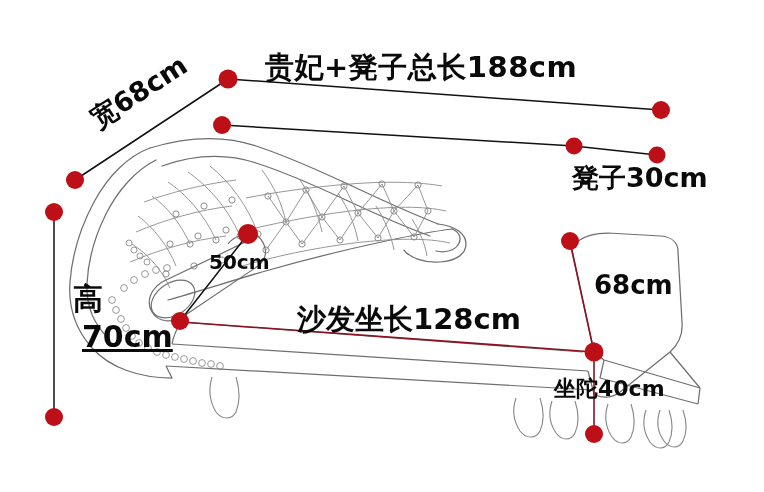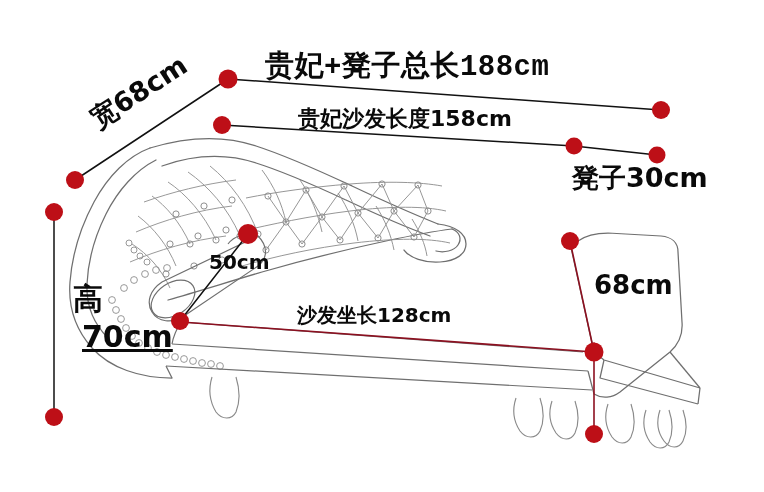--- a/index.html
+++ b/index.html
@@ -203,32 +203,32 @@
       <circle cx="54" cy="212" r="9" fill="#bd0f17"></circle>
       <circle cx="54" cy="417" r="9" fill="#bd0f17"></circle>
       <circle cx="248" cy="234" r="10" fill="#bd0f17"></circle>
       <circle cx="180" cy="321" r="9" fill="#bd0f17"></circle>
       <circle cx="570" cy="241" r="9" fill="#bd0f17"></circle>
       <circle cx="594" cy="352" r="9.5" fill="#bd0f17"></circle>
       <circle cx="594" cy="434" r="9" fill="#bd0f17"></circle>
     </g>
   </svg>
 
-  <div class="lbl" style="left:265px;top:53px;font-size:29px;letter-spacing:0.5px;font-family:Liberation Mono, monospace;">贵妃+凳子总长188cm</div>
-
-  <div class="lbl" style="left:298px;top:108px;font-size:22px;">贵妃沙发长度158cm</div>
+  <div class="lbl" style="left:265px;top:53px;font-size:29px;letter-spacing:0.5px;">贵妃+凳子总长188cm</div>
+
 
   <div class="lbl" style="left:572px;top:164px;font-size:27px;">凳子30cm</div>
 
   <div class="lbl" style="left:93px;top:108px;font-size:27px;
        transform:rotate(-33deg);transform-origin:0 50%;">宽68cm</div>
 
   <div class="lbl" style="left:73px;top:284px;font-size:30px;">高</div>
   <div class="lbl" style="left:82px;top:322px;font-size:30px;text-decoration:underline;">70cm</div>
 
   <div class="lbl" style="left:209px;top:252px;font-size:20px;">50cm</div>
 
-  <div class="lbl" style="left:297px;top:305px;font-size:20px;">沙发坐长128cm</div>
+  <div class="lbl" style="left:297px;top:305px;font-size:29px;">沙发坐长128cm</div>
 
   <div class="lbl" style="left:594px;top:272px;font-size:26px;">68cm</div>
 
+  <div class="lbl" style="left:554px;top:378px;font-size:22px;">坐陀40cm</div>
 
 </div>
 
 </body></html>

